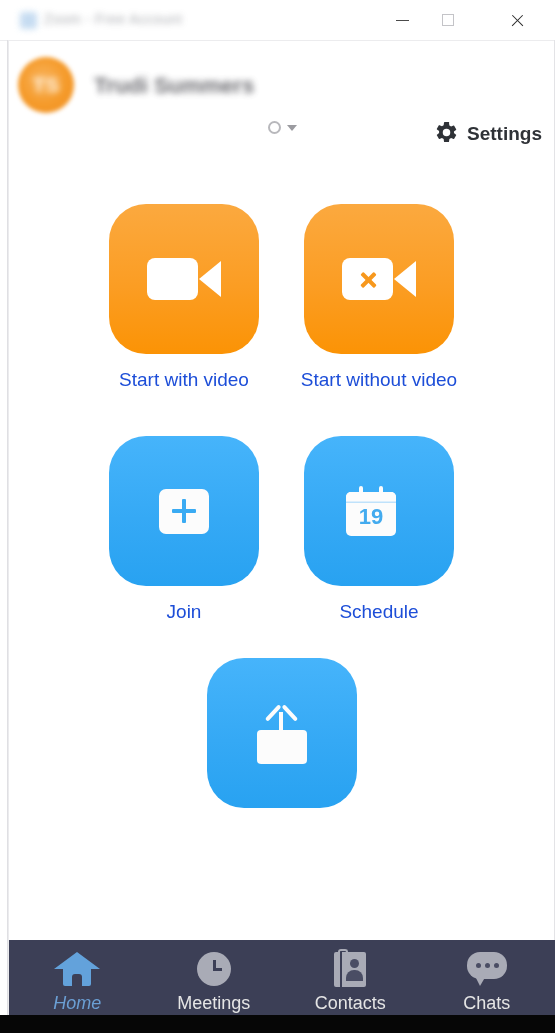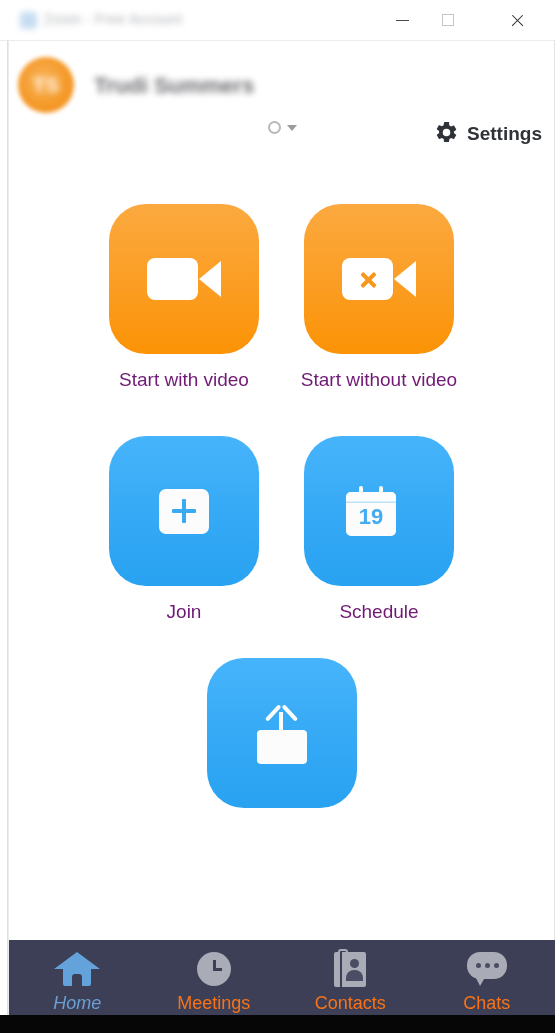--- a/index.html
+++ b/index.html
@@ -205,21 +205,21 @@
   }
   .tile-square.orange {
     background: linear-gradient(180deg, #fba93f 0%, #fb9d23 55%, #fb9305 100%);
   }
   .tile-square.blue {
     background: linear-gradient(180deg, #46b4fb 0%, #35a9f5 55%, #28a2f1 100%);
   }
   .tile-label {
     margin-top: 15px;
     font-size: 19px;
-    color: #701a75;
+    color: #1d4ed8;
     white-space: nowrap;
   }
 
   
   .cam-icon {
     position: relative;
     width: 74px; height: 42px;
   }
   .cam-body {
     position: absolute;
@@ -361,21 +361,21 @@
   }
   .nav-icon {
     height: 36px;
     display: flex;
     align-items: center;
     justify-content: center;
   }
   .nav-label {
     margin-top: 6px;
     font-size: 18px;
-    color: #f97316;
+    color: #e5e5e5;
     white-space: nowrap;
   }
   .nav-item.active .nav-label { color: #6b9fd4; font-style: italic; }
 
   
   .home-icon { position: relative; width: 46px; height: 34px; }
   .home-roof {
     position: absolute;
     left: 0; top: 0;
     width: 0; height: 0;

